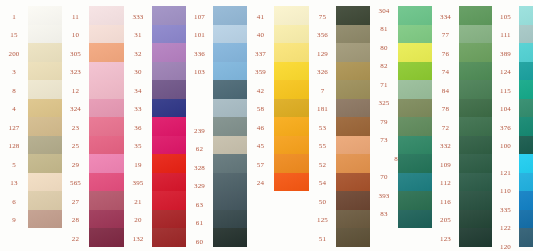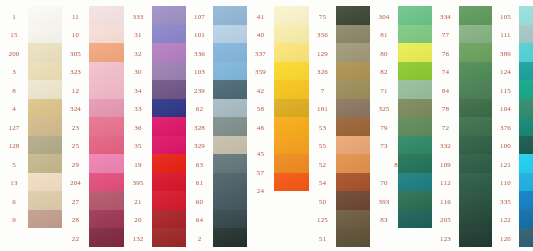--- a/index.html
+++ b/index.html
@@ -104,21 +104,21 @@
       <div class="label-stack" style="width: 27px; margin-top: 6px;">
         <div class="swatch-label" style="height: 18.5px; color: rgb(181, 87, 63);">11</div>
         <div class="swatch-label" style="height: 18.5px; color: rgb(181, 87, 63);">10</div>
         <div class="swatch-label" style="height: 18.5px; color: rgb(181, 87, 63);">305</div>
         <div class="swatch-label" style="height: 18.5px; color: rgb(181, 87, 63);">323</div>
         <div class="swatch-label" style="height: 18.5px; color: rgb(181, 87, 63);">12</div>
         <div class="swatch-label" style="height: 18.5px; color: rgb(181, 87, 63);">324</div>
         <div class="swatch-label" style="height: 18.5px; color: rgb(181, 87, 63);">23</div>
         <div class="swatch-label" style="height: 18.5px; color: rgb(181, 87, 63);">25</div>
         <div class="swatch-label" style="height: 18.5px; color: rgb(181, 87, 63);">29</div>
-        <div class="swatch-label" style="height: 18.5px; color: rgb(181, 87, 63);">204</div>
+        <div class="swatch-label" style="height: 18.5px; color: rgb(181, 87, 63);">565</div>
         <div class="swatch-label" style="height: 18.5px; color: rgb(181, 87, 63); text-align: center;">27</div>
         <div class="swatch-label" style="height: 18.5px; color: rgb(181, 87, 63);">28</div>
         <div class="swatch-label" style="height: 18.5px; color: rgb(181, 87, 63);">22</div>
       </div>
       <div class="swatch-stack" style="width: 35px; margin-top: 6px;">
         <div class="swatch" style="height: 18.5px; background: rgb(246, 226, 227);"></div>
         <div class="swatch" style="height: 18.5px; background: rgb(247, 223, 215);"></div>
         <div class="swatch" style="height: 18.5px; background: rgb(243, 167, 126);"></div>
         <div class="swatch" style="height: 18.5px; background: rgb(243, 192, 207);"></div>
         <div class="swatch" style="height: 18.5px; background: rgb(240, 185, 200);"></div>
@@ -163,21 +163,21 @@
         <div class="swatch" style="height: 18.5px; background: rgb(168, 35, 38);"></div>
         <div class="swatch" style="height: 18.5px; background: rgb(156, 38, 38);"></div>
       </div>
     </div>
     <div class="palette-column">
       <div class="label-stack" style="width: 27px; margin-top: 6px;">
         <div class="swatch-label" style="height: 18.5px; color: rgb(181, 87, 63);">107</div>
         <div class="swatch-label" style="height: 18.5px; color: rgb(181, 87, 63);">101</div>
         <div class="swatch-label" style="height: 18.5px; color: rgb(181, 87, 63);">336</div>
         <div class="swatch-label" style="height: 18.5px; color: rgb(181, 87, 63);">103</div>
-        <div class="swatch-label" style="height: 18.5px; color: rgb(181, 87, 63);">239</div>
+        <div class="swatch-label" style="height: 18.5px; color: rgb(181, 87, 63); margin-top: 40px;">239</div>
         <div class="swatch-label" style="height: 18.5px; color: rgb(181, 87, 63);">62</div>
         <div class="swatch-label" style="height: 18.5px; color: rgb(181, 87, 63);">328</div>
         <div class="swatch-label" style="height: 18.5px; color: rgb(181, 87, 63);">329</div>
         <div class="swatch-label" style="height: 18.5px; color: rgb(181, 87, 63);">63</div>
         <div class="swatch-label" style="height: 18.5px; color: rgb(181, 87, 63);">61</div>
         <div class="swatch-label" style="height: 18.5px; color: rgb(181, 87, 63);">60</div>
         <div class="swatch-label" style="height: 18.5px; color: rgb(181, 87, 63);">64</div>
         <div class="swatch-label" style="height: 18.5px; color: rgb(181, 87, 63);">2</div>
       </div>
       <div class="swatch-stack" style="width: 34px; margin-top: 6px;">
@@ -198,21 +198,21 @@
     </div>
     <div class="palette-column">
       <div class="label-stack" style="width: 27px; margin-top: 6px;">
         <div class="swatch-label" style="height: 18.5px; color: rgb(181, 87, 63);">41</div>
         <div class="swatch-label" style="height: 18.5px; color: rgb(181, 87, 63);">40</div>
         <div class="swatch-label" style="height: 18.5px; color: rgb(181, 87, 63);">337</div>
         <div class="swatch-label" style="height: 18.5px; color: rgb(181, 87, 63);">359</div>
         <div class="swatch-label" style="height: 18.5px; color: rgb(181, 87, 63);">42</div>
         <div class="swatch-label" style="height: 18.5px; color: rgb(181, 87, 63);">58</div>
         <div class="swatch-label" style="height: 18.5px; color: rgb(181, 87, 63);">46</div>
-        <div class="swatch-label" style="height: 18.5px; color: rgb(181, 87, 63); margin-top: 8px;">45</div>
+        <div class="swatch-label" style="height: 18.5px; color: rgb(181, 87, 63);">45</div>
         <div class="swatch-label" style="height: 18.5px; color: rgb(181, 87, 63);">57</div>
         <div class="swatch-label" style="height: 18.5px; color: rgb(181, 87, 63);">24</div>
       </div>
       <div class="swatch-stack" style="width: 35px; margin-top: 6px;">
         <div class="swatch" style="height: 18.5px; background: rgb(251, 244, 204);"></div>
         <div class="swatch" style="height: 18.5px; background: rgb(249, 238, 171);"></div>
         <div class="swatch" style="height: 18.5px; background: rgb(251, 229, 120);"></div>
         <div class="swatch" style="height: 18.5px; background: rgb(251, 217, 44);"></div>
         <div class="swatch" style="height: 18.5px; background: rgb(247, 197, 28);"></div>
         <div class="swatch" style="height: 18.5px; background: rgb(221, 172, 31);"></div>
@@ -248,21 +248,21 @@
         <div class="swatch" style="height: 18.5px; background: rgb(154, 100, 54);"></div>
         <div class="swatch" style="height: 18.5px; background: rgb(235, 166, 117);"></div>
         <div class="swatch" style="height: 18.5px; background: rgb(226, 145, 75);"></div>
         <div class="swatch" style="height: 18.5px; background: rgb(166, 81, 42);"></div>
         <div class="swatch" style="height: 18.5px; background: rgb(108, 69, 49);"></div>
         <div class="swatch" style="height: 18.5px; background: rgb(107, 90, 63);"></div>
         <div class="swatch" style="height: 18.5px; background: rgb(92, 79, 53);"></div>
       </div>
     </div>
     <div class="palette-column">
-      <div class="label-stack" style="width: 28px; margin-top: 6px;">
+      <div class="label-stack" style="width: 28px; ">
         <div class="swatch-label" style="height: 18.5px; color: rgb(181, 87, 63);">304</div>
         <div class="swatch-label" style="height: 18.5px; color: rgb(181, 87, 63);">81</div>
         <div class="swatch-label" style="height: 18.5px; color: rgb(181, 87, 63);">80</div>
         <div class="swatch-label" style="height: 18.5px; color: rgb(181, 87, 63);">82</div>
         <div class="swatch-label" style="height: 18.5px; color: rgb(181, 87, 63);">71</div>
         <div class="swatch-label" style="height: 18.5px; color: rgb(181, 87, 63);">325</div>
         <div class="swatch-label" style="height: 18.5px; color: rgb(181, 87, 63);">79</div>
         <div class="swatch-label" style="height: 18.5px; color: rgb(181, 87, 63);">73</div>
         <div class="swatch-label" style="height: 18.5px; color: rgb(181, 87, 63); padding-left: 28px;">85</div>
         <div class="swatch-label" style="height: 18.5px; color: rgb(181, 87, 63);">70</div>
@@ -319,21 +319,21 @@
     <div class="palette-column">
       <div class="label-stack" style="width: 27px; margin-top: 6px;">
         <div class="swatch-label" style="height: 18.5px; color: rgb(181, 87, 63);">105</div>
         <div class="swatch-label" style="height: 18.5px; color: rgb(181, 87, 63);">111</div>
         <div class="swatch-label" style="height: 18.5px; color: rgb(181, 87, 63);">389</div>
         <div class="swatch-label" style="height: 18.5px; color: rgb(181, 87, 63);">124</div>
         <div class="swatch-label" style="height: 18.5px; color: rgb(181, 87, 63);">115</div>
         <div class="swatch-label" style="height: 18.5px; color: rgb(181, 87, 63);">104</div>
         <div class="swatch-label" style="height: 18.5px; color: rgb(181, 87, 63);">376</div>
         <div class="swatch-label" style="height: 18.5px; color: rgb(181, 87, 63);">100</div>
-        <div class="swatch-label" style="height: 18.5px; color: rgb(181, 87, 63);">121</div>
+        <div class="swatch-label" style="height: 18.5px; color: rgb(181, 87, 63); margin-top: 8px;">121</div>
         <div class="swatch-label" style="height: 18.5px; color: rgb(181, 87, 63);">110</div>
         <div class="swatch-label" style="height: 18.5px; color: rgb(181, 87, 63);">335</div>
         <div class="swatch-label" style="height: 18.5px; color: rgb(181, 87, 63);">122</div>
         <div class="swatch-label" style="height: 18.5px; color: rgb(181, 87, 63);">120</div>
       </div>
       <div class="swatch-stack" style="width: 33px; margin-top: 6px;">
         <div class="swatch" style="height: 18.5px; background: rgb(151, 224, 220);"></div>
         <div class="swatch" style="height: 18.5px; background: rgb(165, 199, 197);"></div>
         <div class="swatch" style="height: 18.5px; background: rgb(79, 208, 210);"></div>
         <div class="swatch" style="height: 18.5px; background: rgb(23, 159, 157);"></div>

